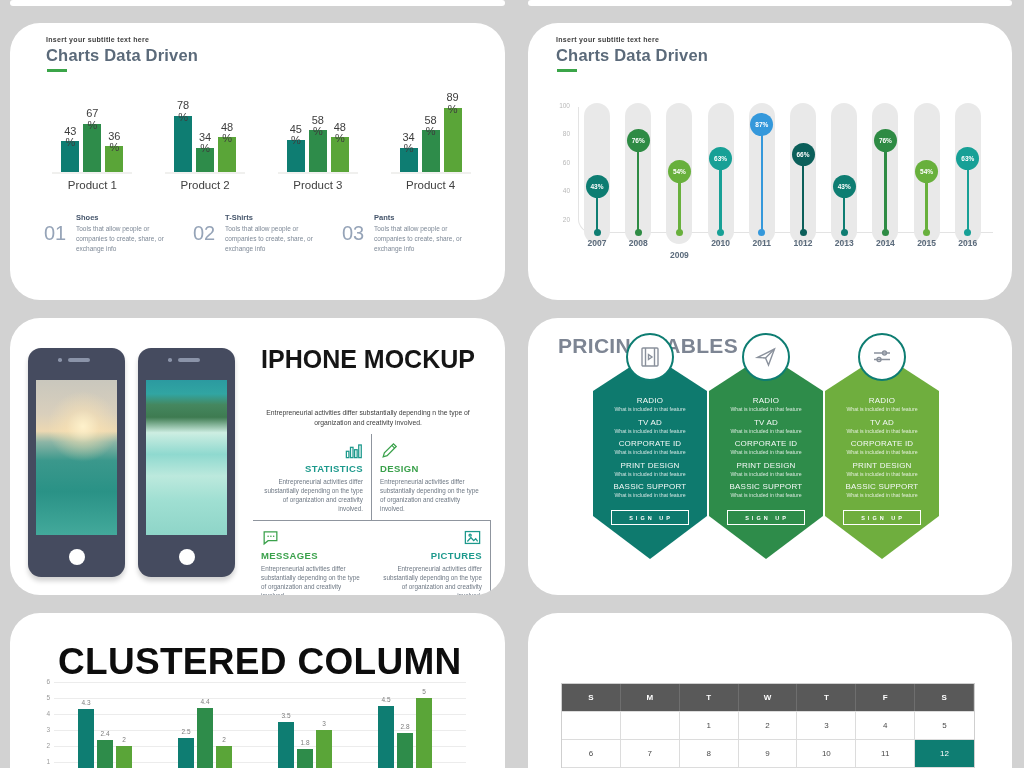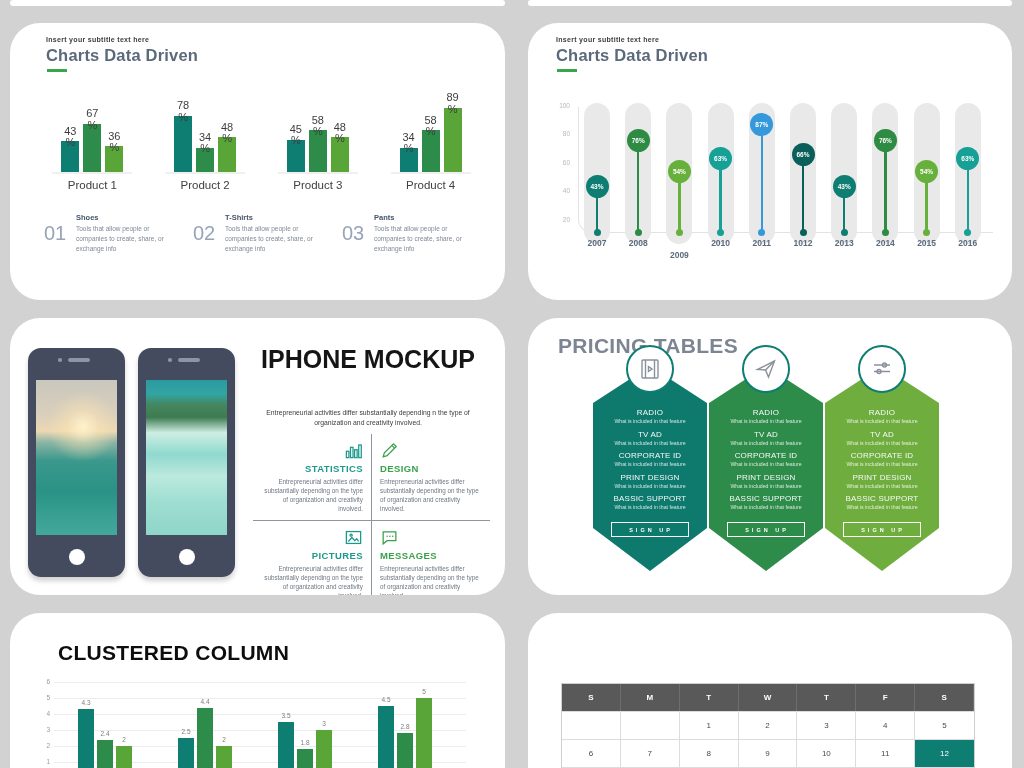--- a/index.html
+++ b/index.html
@@ -61,31 +61,31 @@
   .iq-cell.l{align-items:flex-end;text-align:right;border-right:1px solid #8f959e;}
   .iq-cell.r{align-items:flex-start;text-align:left;}
   .iq-cell.t{border-bottom:1px solid #8f959e;}
   .iq-icon{width:19px;height:19px;margin-bottom:3px;}
   .iq-icon svg{width:100%;height:100%;}
   .iq-label{font-size:9.5px;font-weight:700;letter-spacing:.4px;margin-bottom:3px;}
   .iq-body{font-size:6.3px;color:#6e7884;line-height:1.45;width:102px;}
 
   
   .pt-title{position:absolute;left:30px;top:16px;font-size:21px;font-weight:700;color:#7d8593;letter-spacing:.3px;}
-  .p-col{position:absolute;top:27px;width:114px;height:227px;}
+  .p-col{position:absolute;top:15px;width:114px;height:227px;}
   .p-circ{position:absolute;left:50%;margin-left:-24px;top:0;width:48px;height:48px;border-radius:50%;background:#fff;border:2.5px solid #0e7d72;box-sizing:border-box;display:flex;align-items:center;justify-content:center;z-index:2;}
   .p-circ svg{width:24px;height:24px;color:#8a919c;}
   .p-banner{position:absolute;left:0;right:0;top:21px;height:205px;clip-path:polygon(50% 0,100% 18%,100% 79%,50% 100%,0 79%,0 18%);text-align:center;}
   .p-items{padding-top:42px;}
   .p-name{font-size:8px;font-weight:500;color:#f4f9f7;letter-spacing:.2px;}
   .p-desc{font-size:5.2px;color:rgba(255,255,255,.8);margin-bottom:5.5px;margin-top:1px;}
   .p-btn{display:inline-block;margin-top:6px;border:1.5px solid #ffffff;color:#ffffff;font-size:5.5px;font-weight:700;letter-spacing:3px;padding:4px 15px 3px 17px;}
 
   
-  .cc-title{position:absolute;left:48px;top:28px;font-size:21px;font-weight:900;color:#0d0d0d;letter-spacing:.3px;}
+  .cc-title{position:absolute;left:48px;top:28px;font-size:37px;font-weight:900;color:#0d0d0d;letter-spacing:.3px;}
   .cc-grid{position:absolute;left:44px;width:412px;height:1px;background:#ececec;}
   .cc-tick{position:absolute;left:26px;width:14px;text-align:right;font-size:6.5px;color:#9a9a9a;}
   .cc-bar{position:absolute;width:16px;}
   .cc-val{position:absolute;width:26px;text-align:center;font-size:6.5px;color:#7d7d7d;}
 
   
   .cal{position:absolute;left:33px;top:70px;width:412px;display:grid;grid-template-columns:repeat(7,1fr);border:1px solid #cfcfcf;}
   .cal-h{height:27px;background:#595959;color:#ffffff;font-size:8px;font-weight:700;display:flex;align-items:center;justify-content:center;border-right:1px solid #6e6e6e;}
   .cal-c{height:27px;background:#fff;color:#4a4a4a;font-size:8px;display:flex;align-items:center;justify-content:center;border-right:1px solid #dcdcdc;border-top:1px solid #dcdcdc;}
   .cal-h:last-child,.cal-c:nth-child(7n){border-right:none;}
@@ -332,41 +332,41 @@
         <div class="iq-cell r t">
           <div class="iq-icon" style="color: rgb(58, 161, 75);"><svg viewBox="0 0 24 24">
               <g fill="none" stroke="currentColor" stroke-width="1.6">
                 <path d="M4 20l1.5-5L17 3.5l3.5 3.5L9 18.5 4 20z"></path>
                 <path d="M15 5.5l3.5 3.5"></path>
               </g>
             </svg></div>
           <div class="iq-label" style="color: rgb(58, 161, 75);">DESIGN</div>
           <div class="iq-body">Entrepreneurial activities differ substantially depending on the type of organization and creativity involved.</div>
         </div>
+        <div class="iq-cell r">
+          <div class="iq-icon" style="color: rgb(58, 161, 75);"><svg viewBox="0 0 24 24">
+              <g fill="none" stroke="currentColor" stroke-width="1.6">
+                <path d="M4 5h16v11h-11l-5 4z"></path>
+              </g>
+              <circle cx="9" cy="10.5" r="1" fill="currentColor"></circle>
+              <circle cx="12.5" cy="10.5" r="1" fill="currentColor"></circle>
+              <circle cx="16" cy="10.5" r="1" fill="currentColor"></circle>
+            </svg></div>
+          <div class="iq-label" style="color: rgb(58, 161, 75);">MESSAGES</div>
+          <div class="iq-body">Entrepreneurial activities differ substantially depending on the type of organization and creativity involved.</div>
+        </div>
         <div class="iq-cell l">
           <div class="iq-icon" style="color: rgb(29, 153, 140);"><svg viewBox="0 0 24 24">
               <g fill="none" stroke="currentColor" stroke-width="1.6">
                 <rect x="3" y="4.5" width="18" height="15"></rect>
                 <path d="M5.5 17l4.5-5 3.5 4 2.5-2.5 2.5 3.5"></path>
                 <circle cx="9" cy="9" r="1.4"></circle>
               </g>
             </svg></div>
           <div class="iq-label" style="color: rgb(29, 153, 140);">PICTURES</div>
-          <div class="iq-body">Entrepreneurial activities differ substantially depending on the type of organization and creativity involved.</div>
-        </div>
-        <div class="iq-cell r">
-          <div class="iq-icon" style="color: rgb(58, 161, 75);"><svg viewBox="0 0 24 24">
-              <g fill="none" stroke="currentColor" stroke-width="1.6">
-                <path d="M4 5h16v11h-11l-5 4z"></path>
-              </g>
-              <circle cx="9" cy="10.5" r="1" fill="currentColor"></circle>
-              <circle cx="12.5" cy="10.5" r="1" fill="currentColor"></circle>
-              <circle cx="16" cy="10.5" r="1" fill="currentColor"></circle>
-            </svg></div>
-          <div class="iq-label" style="color: rgb(58, 161, 75);">MESSAGES</div>
           <div class="iq-body">Entrepreneurial activities differ substantially depending on the type of organization and creativity involved.</div>
         </div>
       </div>
   </div>
 
   <div class="slide s4">
     <div class="pt-title">PRICING TABLES</div>
     <div id="ptCols">
         <div class="p-col" style="left: 65px;">
           <div class="p-circ">

